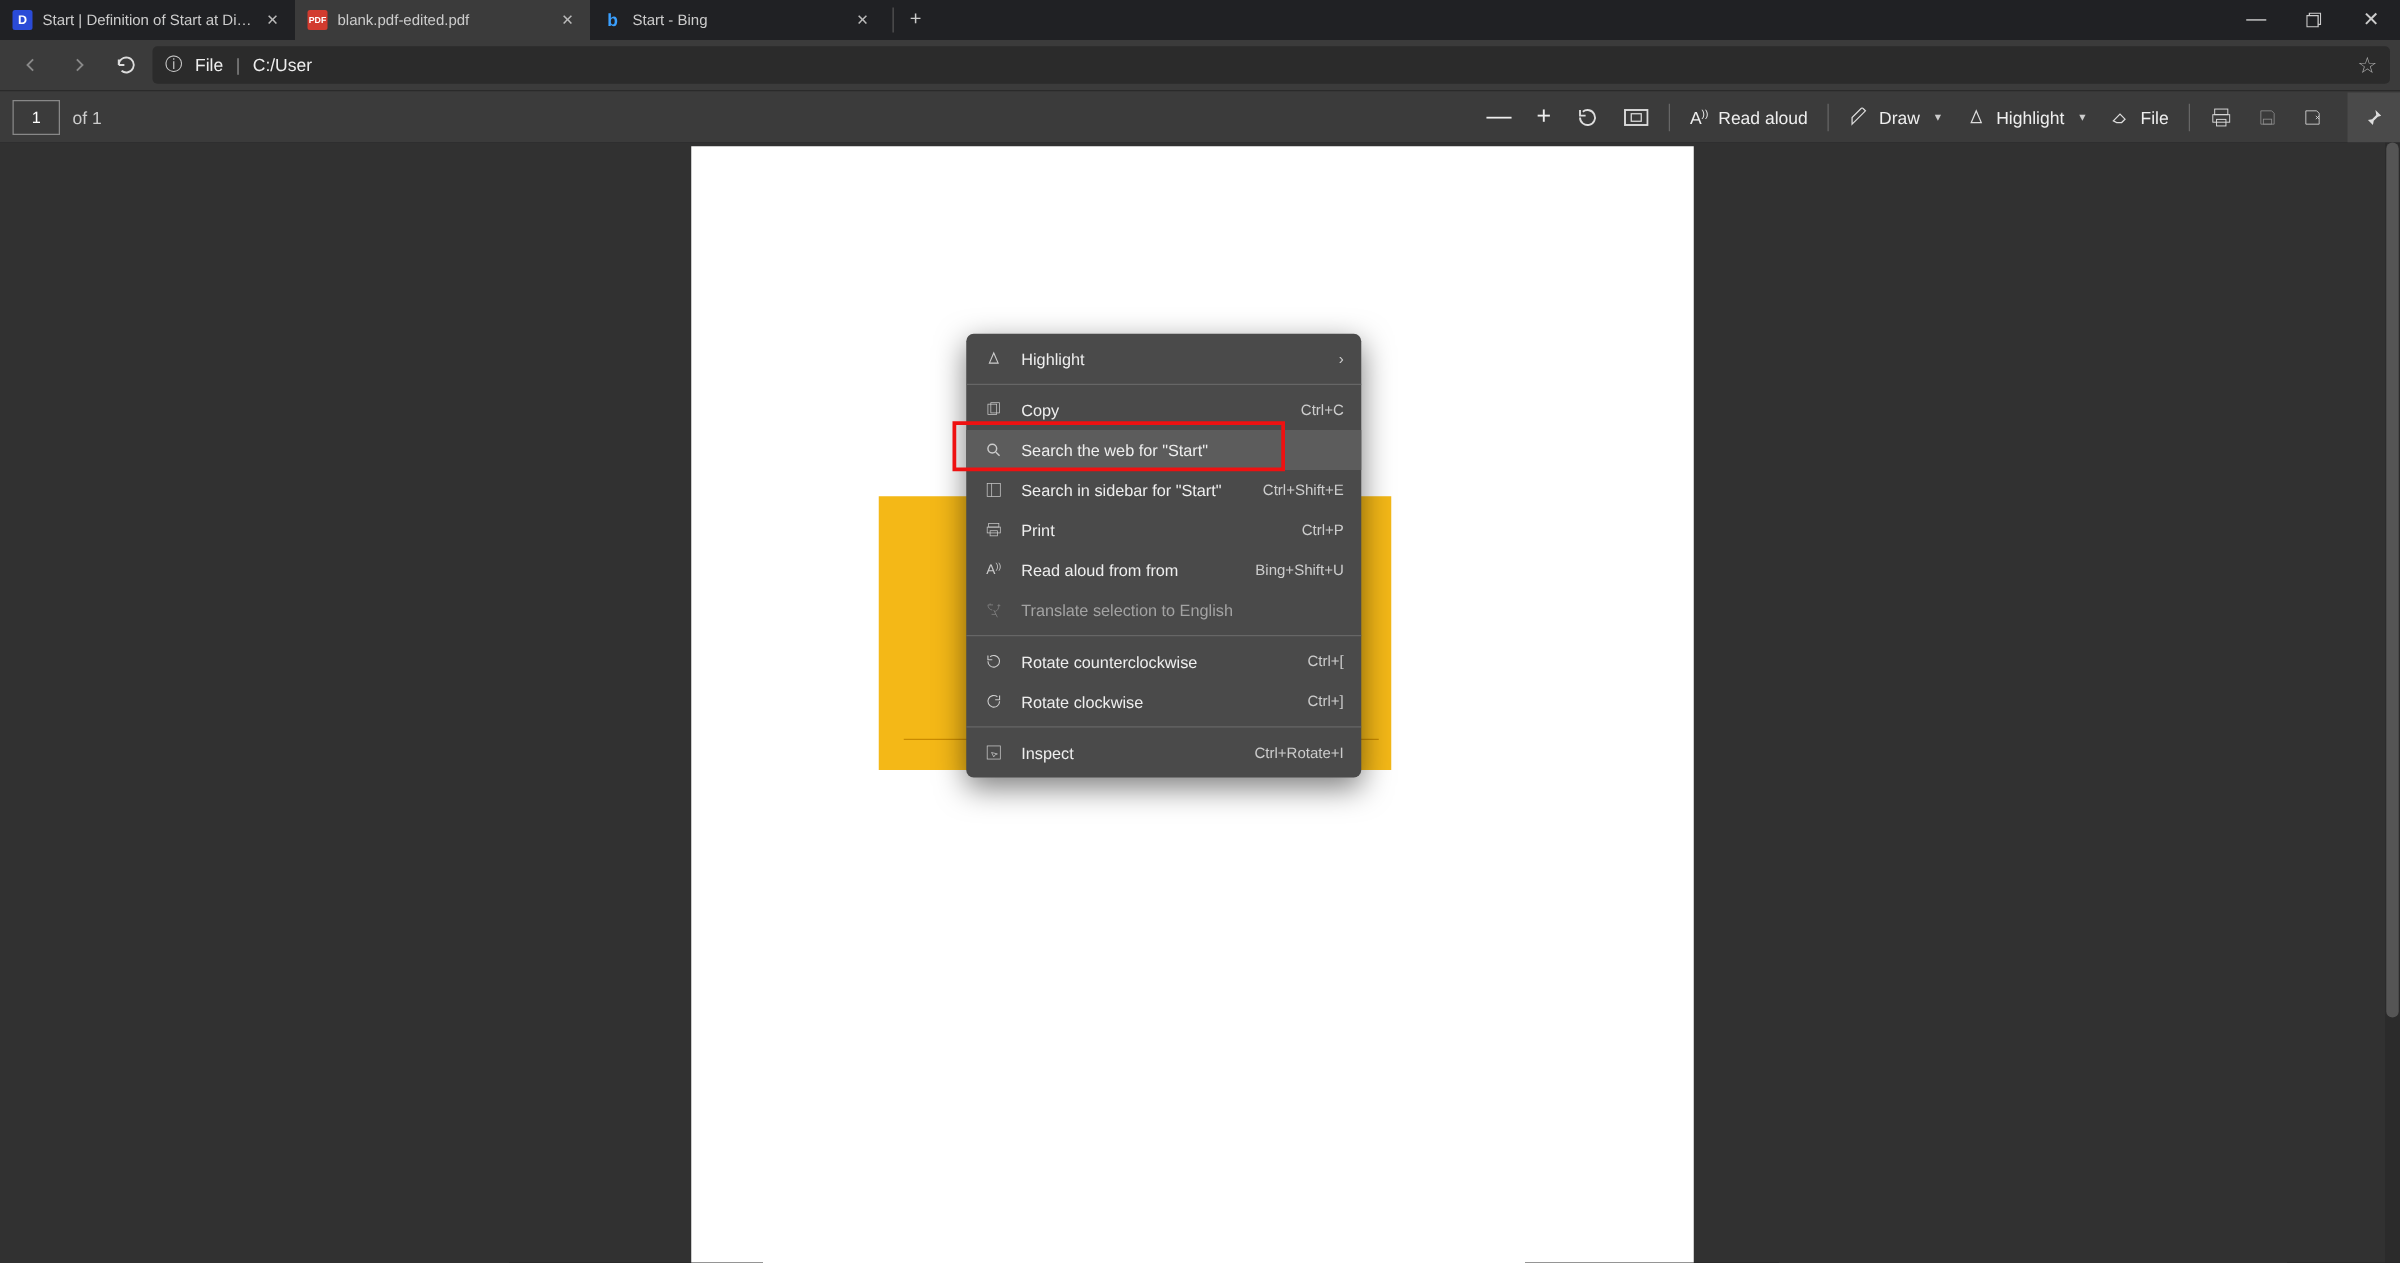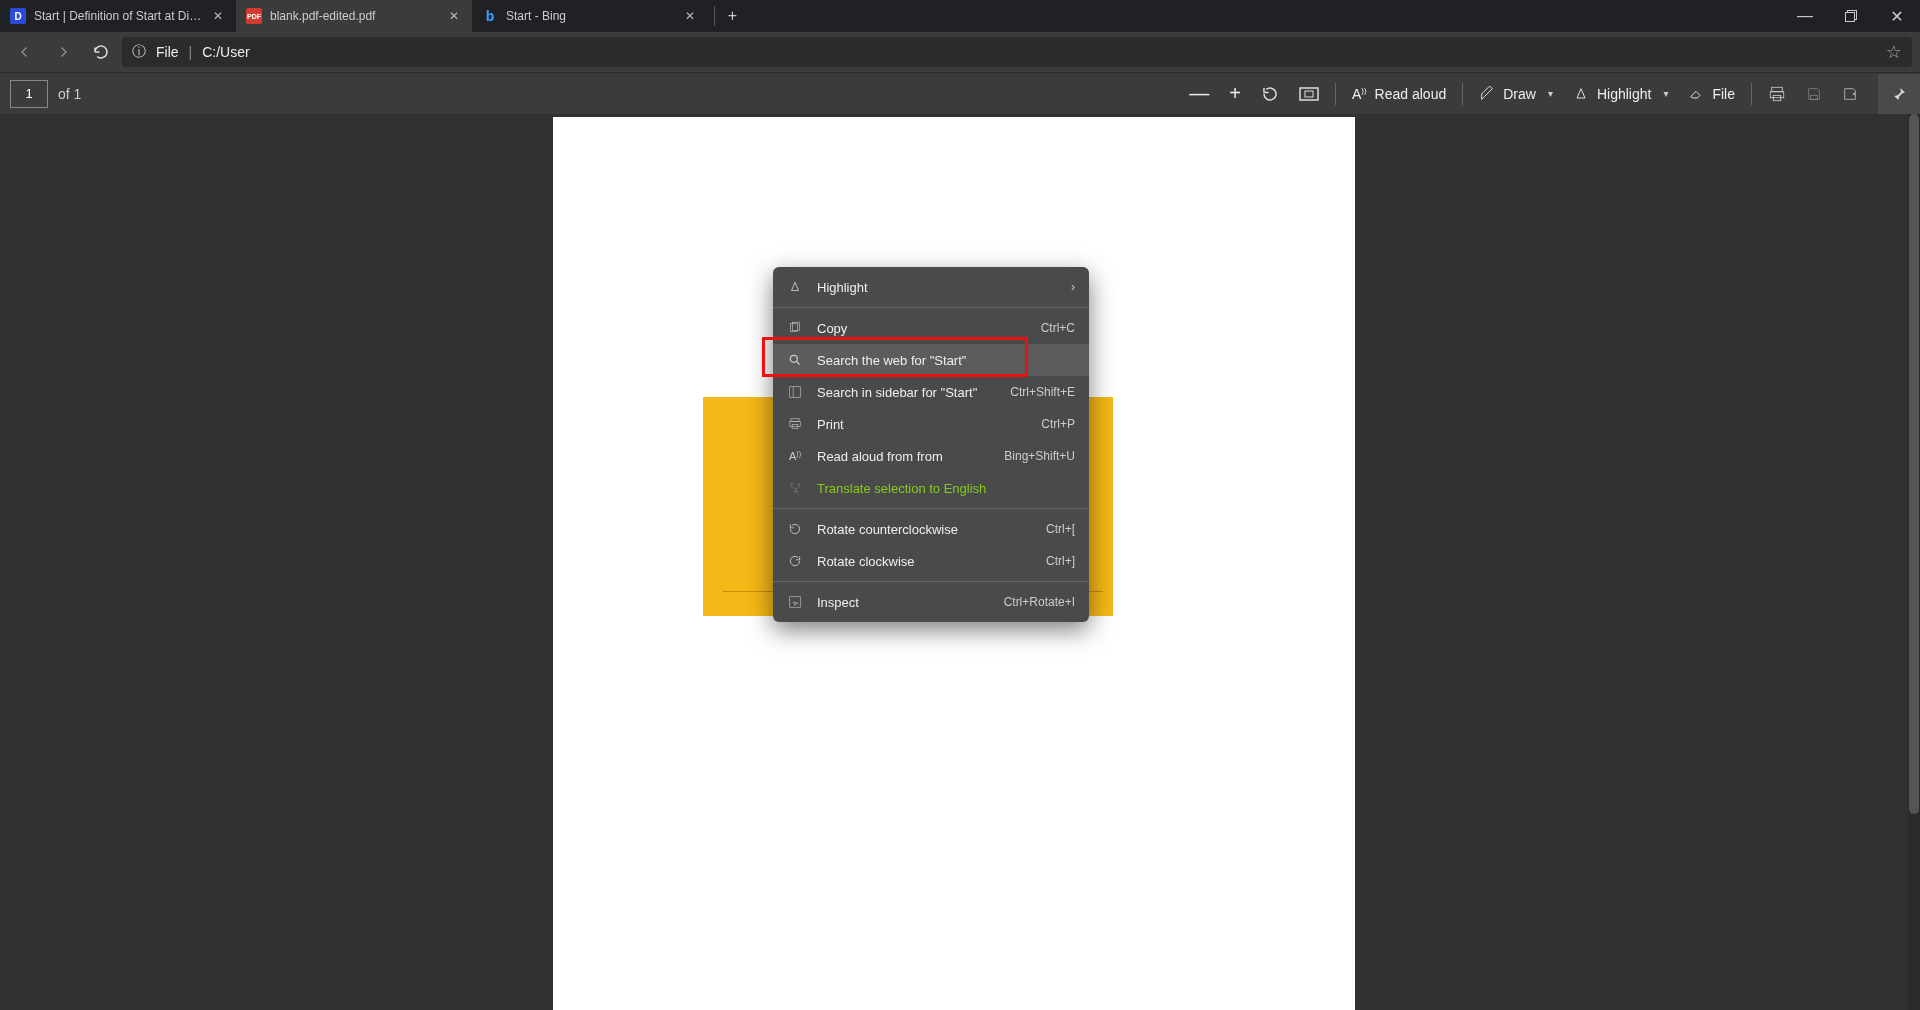--- a/index.html
+++ b/index.html
@@ -33,21 +33,21 @@
 .chev{font-size:10px;color:#ccc;margin-left:4px}
 .content{position:absolute;top:114px;left:0;right:12px;bottom:0;background:#313131;overflow:hidden}
 .page{position:absolute;left:50%;transform:translateX(-50%);top:3px;width:802px;height:1040px;background:#fff}
 .scroll{position:absolute;right:0;top:114px;width:12px;bottom:0;background:#2b2b2b}
 .thumb{position:absolute;top:0;left:1px;width:10px;height:700px;background:#555;border-radius:5px}
 .seltext{position:absolute;left:412px;top:151px;color:#1a3ea0;font-size:15px;font-weight:600;background:#cfe0ff;padding:0 2px}
 .illus{position:absolute;left:150px;top:280px;width:410px;height:219px;background:#f4b817}
 .ctxmenu{position:absolute;left:773px;top:267px;width:316px;background:#4a4a4a;border-radius:6px;box-shadow:0 8px 24px rgba(0,0,0,.5);padding:4px 0;font-size:13px;color:#eee}
 .ctxitem{display:flex;align-items:center;height:32px;padding:0 14px;gap:14px}
 .ctxitem.hover{background:#5c5c5c}
-.ctxitem.disabled{color:#84cc16}
+.ctxitem.disabled{color:#a3a3a3}
 .ctxitem .ico{width:16px;display:flex;justify-content:center;color:#ccc}
 .ctxitem .lbl{flex:1;white-space:nowrap}
 .ctxitem .sc{color:#ccc;font-size:12px}
 .ctxitem .sub{color:#ccc;font-size:12px}
 .ctxsep{height:1px;background:#666;margin:4px 0}
 .redbox{position:absolute;border:3px solid #e11;pointer-events:none}
 svg{display:block}
 .pin{position:absolute;right:0;top:74px;width:42px;height:40px;background:#4a4a4a;display:flex;align-items:center;justify-content:center}
 
 

